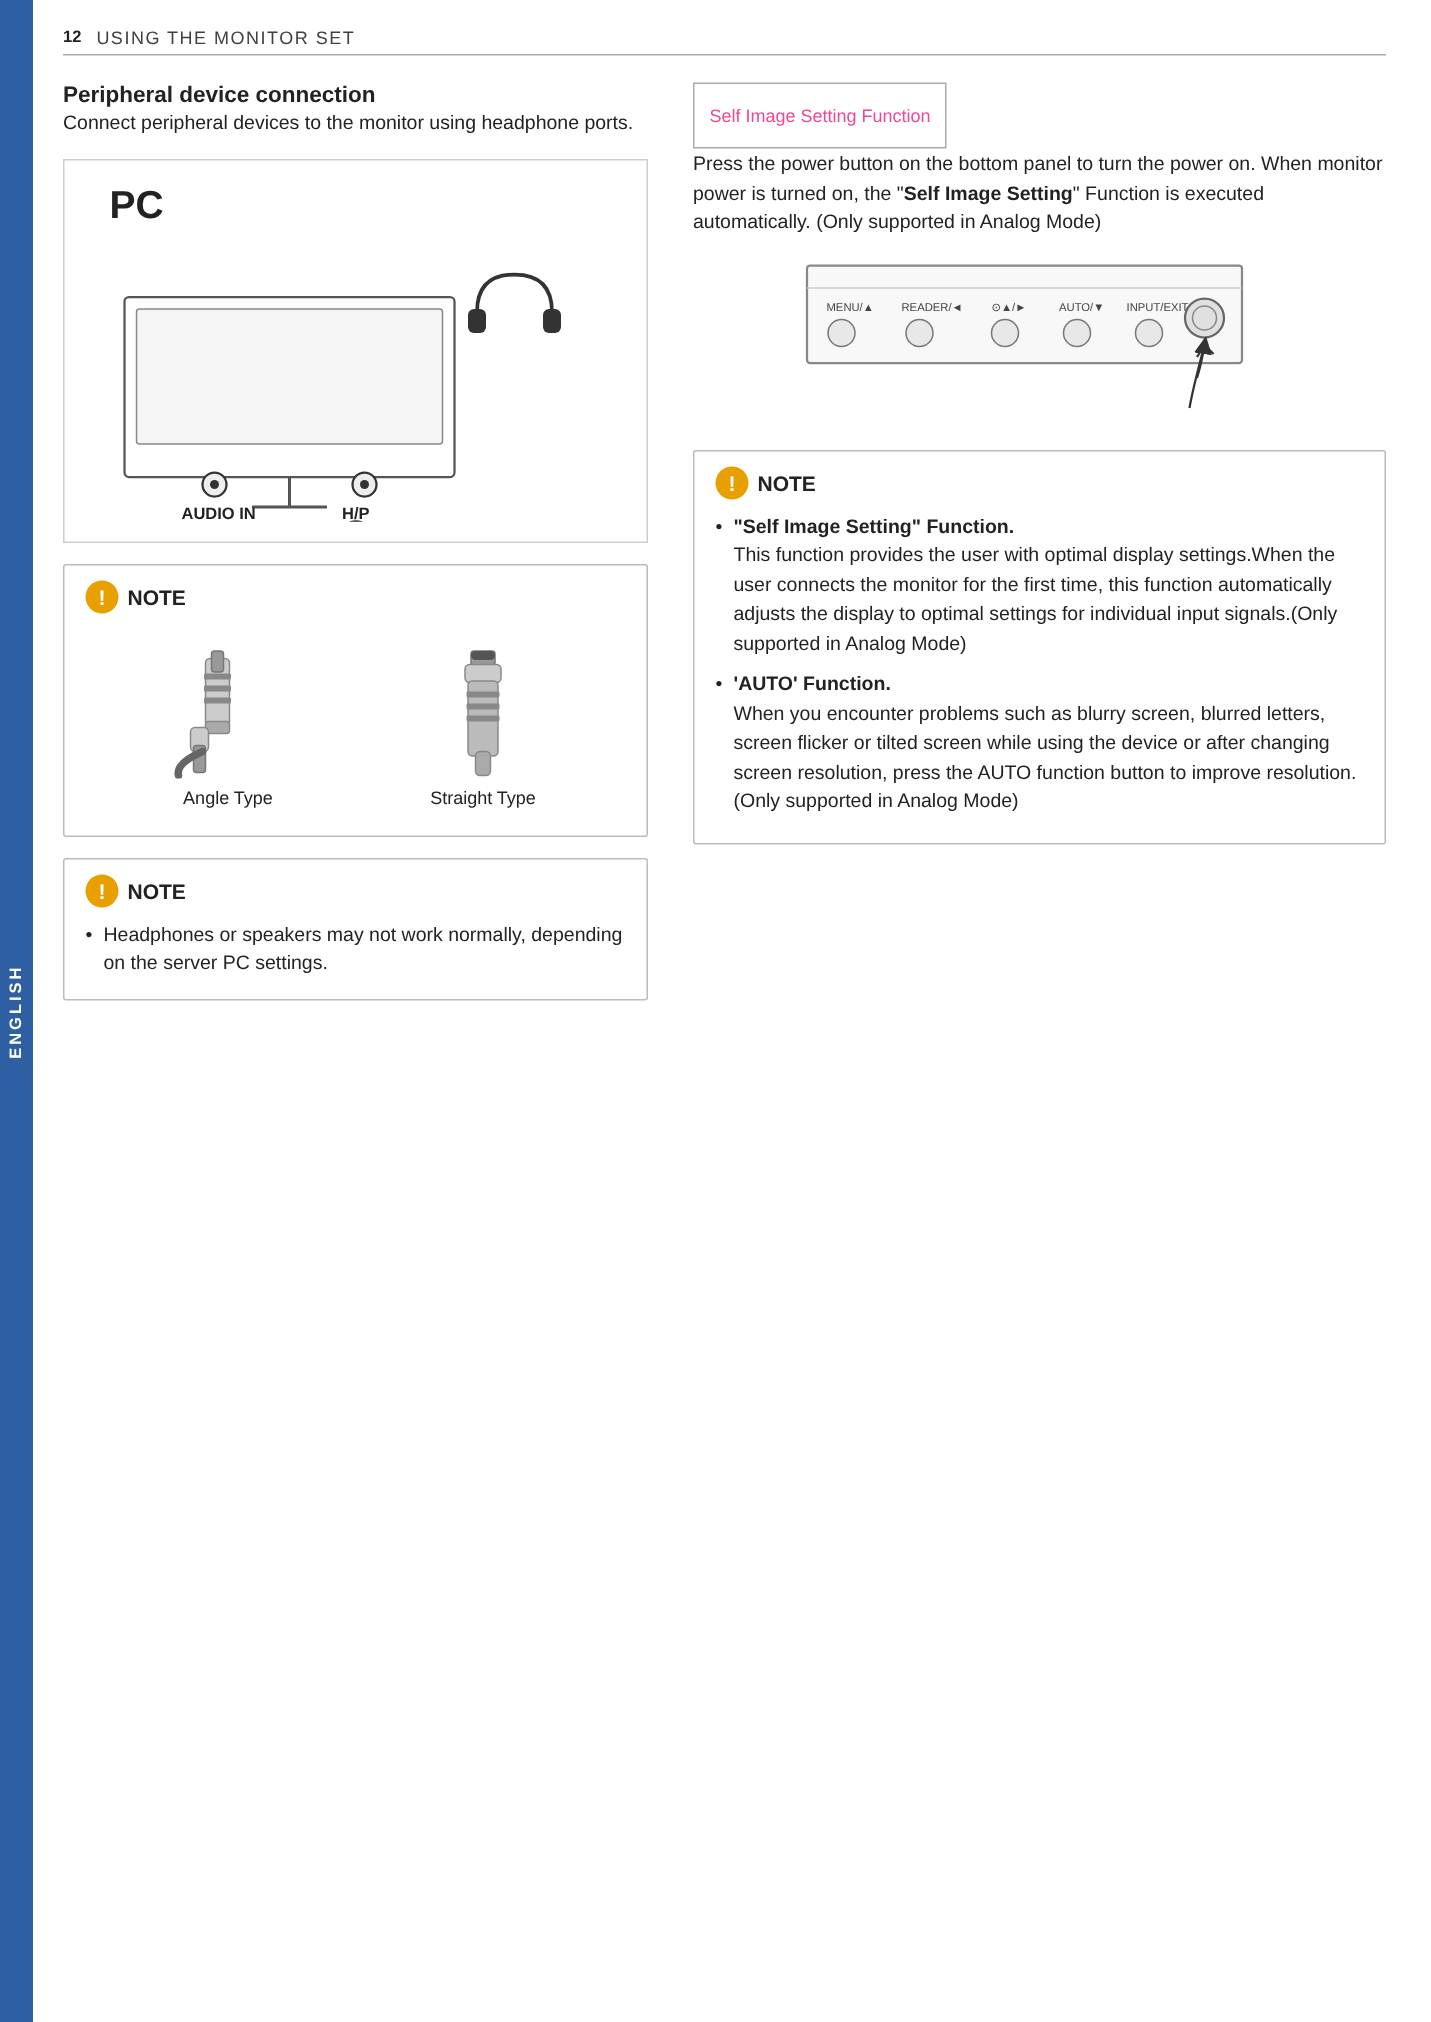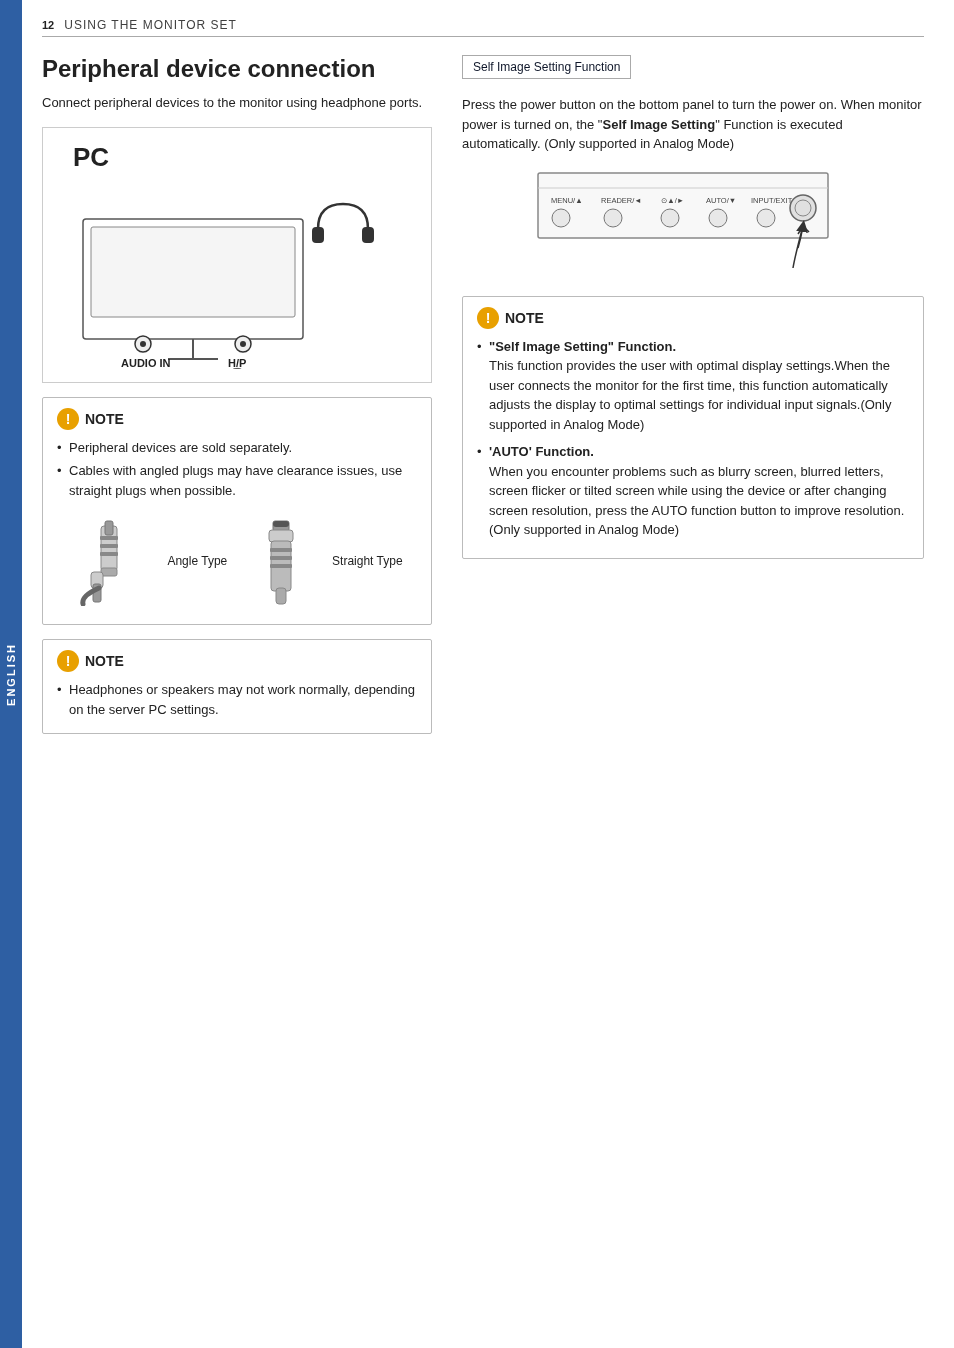--- a/index.html
+++ b/index.html
@@ -63,23 +63,22 @@
       gap: 30px;
     }
     .left-col {
       width: 390px;
       flex-shrink: 0;
     }
     .right-col {
       flex: 1;
     }
     h2.section-title {
-      font-size: 24px;
-      font-weight: bold;
-      margin-bottom: 10px;
+      font-size: 15px;
+      font-weight: bold;
     }
     .intro-text {
       font-size: 13px;
       margin-bottom: 14px;
       line-height: 1.5;
     }
     
     .pc-diagram {
       border: 1px solid #ccc;
       padding: 14px 10px 10px 10px;
@@ -140,36 +139,36 @@
     }
     
     .plugs-row {
       display: flex;
       justify-content: space-around;
       align-items: flex-end;
       padding: 12px 10px 8px 10px;
     }
     .plug-item {
       display: flex;
-      flex-direction: row;
+      flex-direction: column;
       align-items: center;
       gap: 6px;
     }
     .plug-label {
       font-size: 12px;
       text-align: center;
     }
     
     .self-image-tag {
       display: inline-block;
       border: 1px solid #aaa;
-      padding: 4px 10px;
+      padding: 14px 10px;
       font-size: 12px;
-      margin-bottom: 16px;
-      color: #0f172a;
+      margin-bottom: 0;
+      color: #ec4899;
     }
     .right-intro {
       font-size: 13px;
       line-height: 1.5;
       margin-bottom: 14px;
     }
     
     .monitor-diagram {
       display: flex;
       justify-content: center;
@@ -259,24 +258,20 @@
 
             <text x="175" y="192" font-size="15" font-family="Arial" fill="#333">🎧</text>
           </svg>
         </div>
 
         <div class="note-box">
           <div class="note-header">
             <div class="note-icon">!</div>
             <span>NOTE</span>
           </div>
-          <ul>
-            <li>Peripheral devices are sold separately.</li>
-            <li>Cables with angled plugs may have clearance issues, use straight plugs when possible.</li>
-          </ul>
 
           <div class="plugs-row">
 
             <div class="plug-item">
               <svg width="90" height="90" viewBox="0 0 90 90">
 
                 <rect x="30" y="10" width="16" height="45" rx="3" fill="#ccc" stroke="#888" stroke-width="1"></rect>
                 <rect x="34" y="5" width="8" height="14" rx="2" fill="#999" stroke="#777" stroke-width="1"></rect>
 
                 <rect x="30" y="52" width="16" height="8" rx="2" fill="#aaa" stroke="#888" stroke-width="1"></rect>

